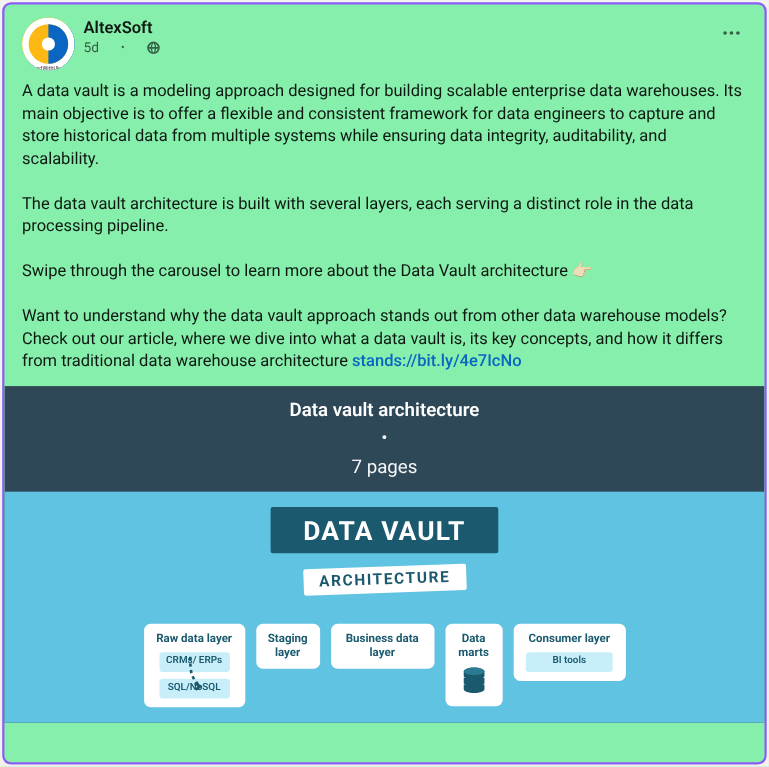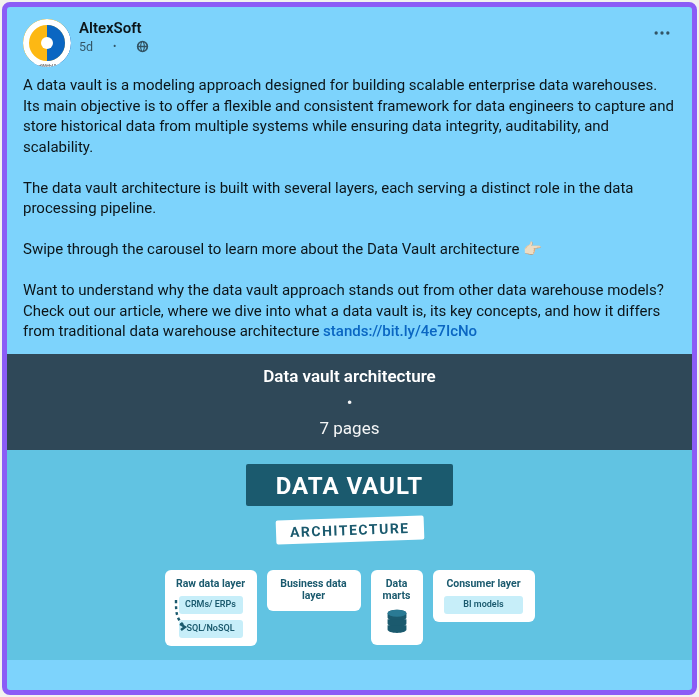--- a/index.html
+++ b/index.html
@@ -4,22 +4,22 @@
 <style>
   * { box-sizing: border-box; margin: 0; padding: 0; }
   body {
     font-family: -apple-system, BlinkMacSystemFont, "Segoe UI", Roboto, Helvetica, Arial, sans-serif;
     background: #f3f2ef;
     width: 699px;
     height: 697px;
     overflow: hidden;
   }
   .post-card {
-    background: #7dd3fc;
-    border: 5px solid #8b5cf6;
+    background: #86efac;
+    border: 2px solid #8b5cf6;
     border-radius: 8px;
     margin: 2px;
     overflow: hidden;
     height: 693px;
   }
   .post-header {
     display: flex;
     align-items: flex-start;
     padding: 12px 16px 0 16px;
     position: relative;
@@ -260,20 +260,24 @@
 
       <div class="layers-row">
 
         <div class="layer-card w-raw">
           <div class="layer-title">Raw data layer</div>
           <div class="chip">CRMs/
 ERPs</div>
           <div class="chip">SQL/NoSQL</div>
         </div>
 
+        <div class="layer-card w-stage">
+          <div class="layer-title">Staging
+layer</div>
+        </div>
 
 
         <div class="layer-card w-biz">
           <div class="layer-title">Business data
 layer</div>
         </div>
 
         <div class="layer-card w-mart">
           <div class="layer-title">Data
 marts</div>
@@ -283,21 +287,21 @@
                 <path d="M5 5v5c0 2.2 4.9 4 11 4s11-1.8 11-4V5" fill="#1b5a6e"></path>
                 <ellipse cx="16" cy="5" rx="11" ry="4" fill="#2a7a94"></ellipse>
                 <path d="M5 12v5c0 2.2 4.9 4 11 4s11-1.8 11-4v-5" fill="#1b5a6e"></path>
                 <path d="M5 19v5c0 2.2 4.9 4 11 4s11-1.8 11-4v-5" fill="#1b5a6e"></path>
               </svg>
           </span>
         </div>
 
         <div class="layer-card w-cons">
           <div class="layer-title">Consumer layer</div>
-          <div class="chip chip-wide">BI models</div>
+          <div class="chip chip-wide">BI tools</div>
         </div>
 
       </div>
 
       <div class="arrow">
         <svg viewBox="0 0 20 34">
             <path d="M4 2 C 4 14, 4 20, 12 28" stroke-dasharray="3 3"></path>
             <path d="M8 26 L13 29 L9 32"></path>
           </svg>
       </div>

